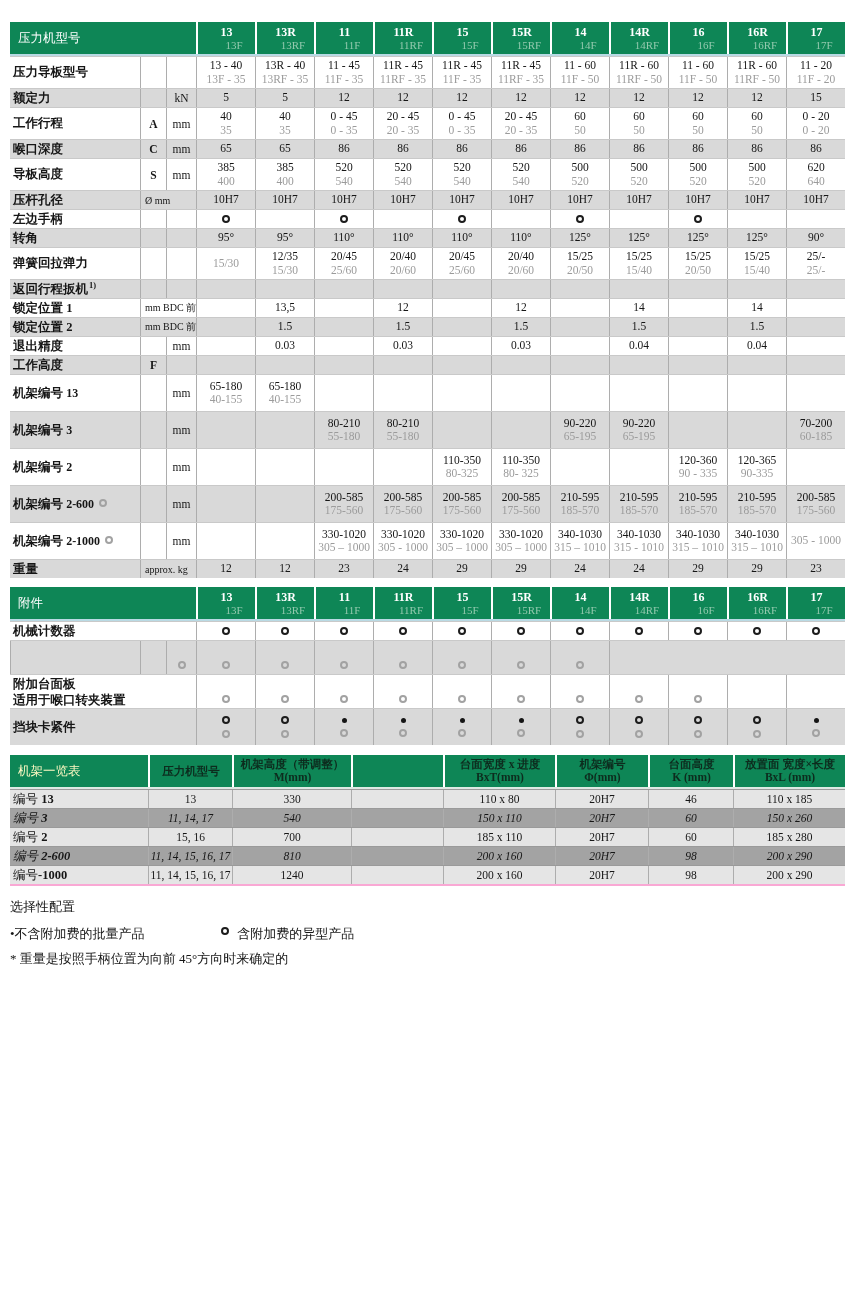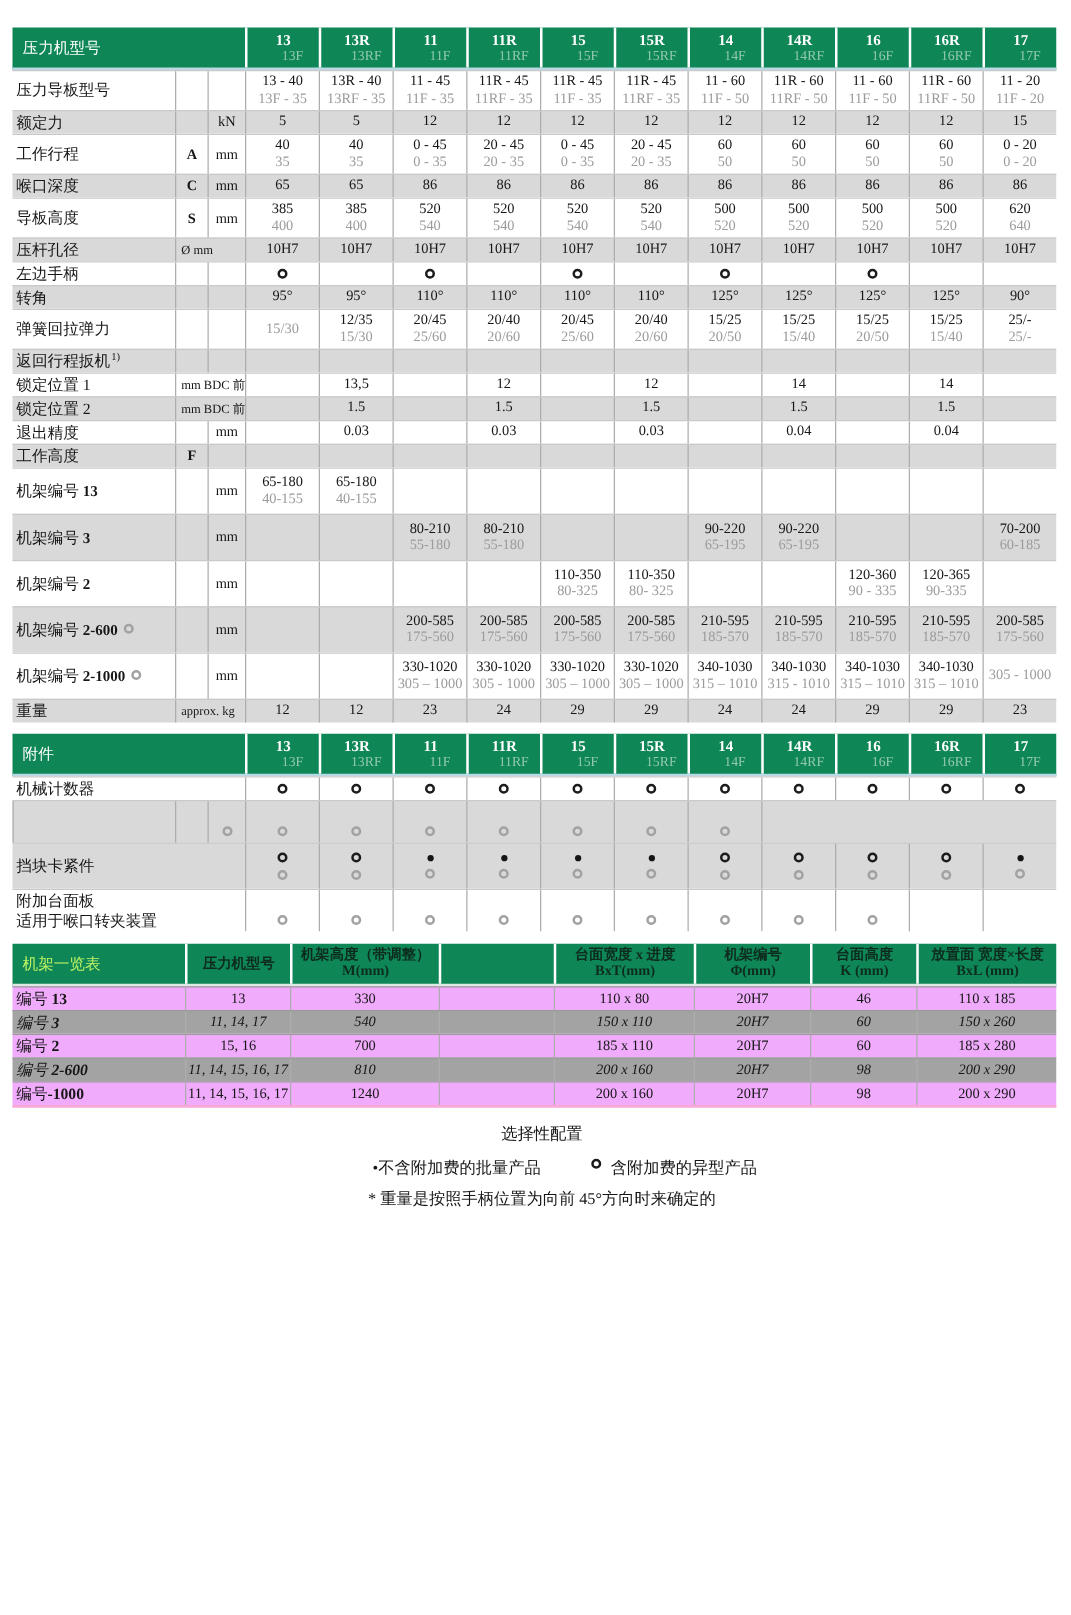--- a/index.html
+++ b/index.html
@@ -1,38 +1,38 @@
 <!DOCTYPE html>
 <html><head>
 <meta charset="utf-8">
 <style>
   html,body{margin:0;padding:0;background:#fff;}
   .page{position:relative;width:857px;height:1220px;background:#fff;box-sizing:border-box;
-        padding:22px 0 0 10px;font-family:"Liberation Serif",serif;color:#161616;text-align:center;}
+        padding:22px 0 0 10px;font-family:"Liberation Serif",serif;color:#161616;}
   .tbl{width:835px;}
   #t1{margin-bottom:9px;}
   #t2{margin-bottom:10px;}
   .g1{display:grid;grid-template-columns:130px 26px 30px repeat(11,59px);}
   .g3{display:grid;grid-template-columns:138px 84px 119px 92px 112px 93px 85px 112px;}
   
   .ghdr{background:#0E8656;border-bottom:2px solid #B9DAE4;min-height:32px;}
   .htitle{grid-column:1/4;display:flex;align-items:center;padding-left:8px;
           color:#fff;font-size:12.5px;}
   .hcell{display:flex;flex-direction:column;justify-content:center;align-items:center;
          border-left:2px solid #fff;padding:2px 0;}
   .m1{color:#fff;font-weight:bold;font-size:12px;line-height:14px;}
   .m2{color:#93C9AE;font-size:11px;line-height:13px;margin-left:15px;}
   
   .r{min-height:18px;border-top:1px solid #C9C9C9;background:#fff;}
   .r.shade{background:#D9D9D9;}
   .r.two{min-height:31px;}
   .r.xl{min-height:36px;}
   .r.b34{min-height:33px;}
   .r.h36{min-height:36px;}
-  .lab{display:flex;align-items:center;padding-left:3px;font-size:12.5px;white-space:nowrap;}
+  .lab{display:flex;align-items:center;padding-left:3px;font-size:12.5px;white-space:nowrap;font-weight:bold;}
   .lab.col2{flex-direction:column;align-items:flex-start;justify-content:center;line-height:16px;}
   .lab b{font-size:12px;}
   .lab sup{font-size:8.5px;margin-left:1px;}
   .span3{grid-column:1/4;}
   .span23{grid-column:2/4;}
   .let{display:flex;align-items:center;justify-content:center;font-size:11.5px;font-weight:bold;}
   .unit{display:flex;align-items:center;justify-content:center;font-size:11.5px;}
   .unitm{display:flex;align-items:center;font-size:10px;padding-left:4px;white-space:nowrap;}
   .bl{border-left:1px solid #ADADAD;}
   .dcell{display:flex;flex-direction:column;justify-content:center;align-items:center;
@@ -41,24 +41,24 @@
   .dcell.stack{gap:6px;padding:4px 0;}
   .cv{color:#161616;}
   .cv2{color:#9B9B9B;}
   
   .ring{display:inline-block;width:4px;height:4px;border:2px solid #1c1c1c;border-radius:50%;}
   .gring{display:inline-block;width:4px;height:4px;border:2px solid #A2A2A2;border-radius:50%;}
   .dot{display:inline-block;width:5px;height:5px;background:#151515;border-radius:50%;}
   .ringsfx{margin-left:5px;position:relative;top:-1px;}
   
   .f3hdr{background:#0E8656;min-height:32px;border-bottom:2px solid #DDE9E3;}
-  .f3title{display:flex;align-items:center;padding-left:8px;color:#bef264;font-size:12.5px;}
+  .f3title{display:flex;align-items:center;padding-left:8px;color:#fef9c3;font-size:12.5px;}
   .f3h{display:flex;flex-direction:column;justify-content:center;align-items:center;
        border-left:2px solid #fff;color:#0D2C1E;font-weight:bold;font-size:11.5px;line-height:13px;padding:2px 0;white-space:nowrap;}
-  .r3{min-height:18px;border-top:1px solid #9A9A9A;background:#f0abfc;}
+  .r3{min-height:18px;border-top:1px solid #9A9A9A;background:#e5e5e5;}
   .r3.shade{background:#a3a3a3;font-style:italic;}
   .r3:last-child{border-bottom:2px solid #f9a8d4;}
   .f3lab{display:flex;align-items:center;padding-left:3px;font-size:12.5px;white-space:nowrap;}
   .f3c{display:flex;align-items:center;justify-content:center;font-size:11.5px;white-space:nowrap;}
   
   .notes{margin-top:12px;font-size:13px;}
   .nt{margin-bottom:9px;}
   .nl{margin-bottom:8px;line-height:17px;}
   .leg-left{display:inline-block;min-width:208px;}
   .leg-right .ring{margin-right:8px;position:relative;top:-3px;}
@@ -950,69 +950,20 @@
           <span class="gring"></span>
         </div>
         <div class="dcell bl bot">
           <span class="gring"></span>
         </div>
         <div class="dcell bl bot">
           <span class="gring"></span>
         </div>
         <div class="dcell bl bot"></div>
       </div>
-      <div class="g1 r shade h36">
-        <div class="lab span3">
-          <span>挡块卡紧件</span>
-        </div>
-        <div class="dcell bl stack">
-          <span class="ring"></span>
-          <span class="gring"></span>
-        </div>
-        <div class="dcell bl stack">
-          <span class="ring"></span>
-          <span class="gring"></span>
-        </div>
-        <div class="dcell bl stack">
-          <span class="dot"></span>
-          <span class="gring"></span>
-        </div>
-        <div class="dcell bl stack">
-          <span class="dot"></span>
-          <span class="gring"></span>
-        </div>
-        <div class="dcell bl stack">
-          <span class="dot"></span>
-          <span class="gring"></span>
-        </div>
-        <div class="dcell bl stack">
-          <span class="dot"></span>
-          <span class="gring"></span>
-        </div>
-        <div class="dcell bl stack">
-          <span class="ring"></span>
-          <span class="gring"></span>
-        </div>
-        <div class="dcell bl stack">
-          <span class="ring"></span>
-          <span class="gring"></span>
-        </div>
-        <div class="dcell bl stack">
-          <span class="ring"></span>
-          <span class="gring"></span>
-        </div>
-        <div class="dcell bl stack">
-          <span class="ring"></span>
-          <span class="gring"></span>
-        </div>
-        <div class="dcell bl stack">
-          <span class="dot"></span>
-          <span class="gring"></span>
-        </div>
-      </div>
       <div class="g1 r b34">
         <div class="lab span3 col2">
           <span>附加台面板</span>
           <span>适用于喉口转夹装置</span>
         </div>
         <div class="dcell bl bot">
           <span class="gring"></span>
         </div>
         <div class="dcell bl bot">
           <span class="gring"></span>
@@ -1033,20 +984,69 @@
           <span class="gring"></span>
         </div>
         <div class="dcell bl bot">
           <span class="gring"></span>
         </div>
         <div class="dcell bl bot">
           <span class="gring"></span>
         </div>
         <div class="dcell bl bot"></div>
         <div class="dcell bl bot"></div>
+      </div>
+      <div class="g1 r shade h36">
+        <div class="lab span3">
+          <span>挡块卡紧件</span>
+        </div>
+        <div class="dcell bl stack">
+          <span class="ring"></span>
+          <span class="gring"></span>
+        </div>
+        <div class="dcell bl stack">
+          <span class="ring"></span>
+          <span class="gring"></span>
+        </div>
+        <div class="dcell bl stack">
+          <span class="dot"></span>
+          <span class="gring"></span>
+        </div>
+        <div class="dcell bl stack">
+          <span class="dot"></span>
+          <span class="gring"></span>
+        </div>
+        <div class="dcell bl stack">
+          <span class="dot"></span>
+          <span class="gring"></span>
+        </div>
+        <div class="dcell bl stack">
+          <span class="dot"></span>
+          <span class="gring"></span>
+        </div>
+        <div class="dcell bl stack">
+          <span class="ring"></span>
+          <span class="gring"></span>
+        </div>
+        <div class="dcell bl stack">
+          <span class="ring"></span>
+          <span class="gring"></span>
+        </div>
+        <div class="dcell bl stack">
+          <span class="ring"></span>
+          <span class="gring"></span>
+        </div>
+        <div class="dcell bl stack">
+          <span class="ring"></span>
+          <span class="gring"></span>
+        </div>
+        <div class="dcell bl stack">
+          <span class="dot"></span>
+          <span class="gring"></span>
+        </div>
       </div>
     </div>
   <div id="t3" class="tbl">
       <div class="g3 f3hdr">
         <div class="f3title">机架一览表</div>
         <div class="f3h">
           <span>压力机型号</span>
         </div>
         <div class="f3h">
           <span>机架高度（带调整）</span>

